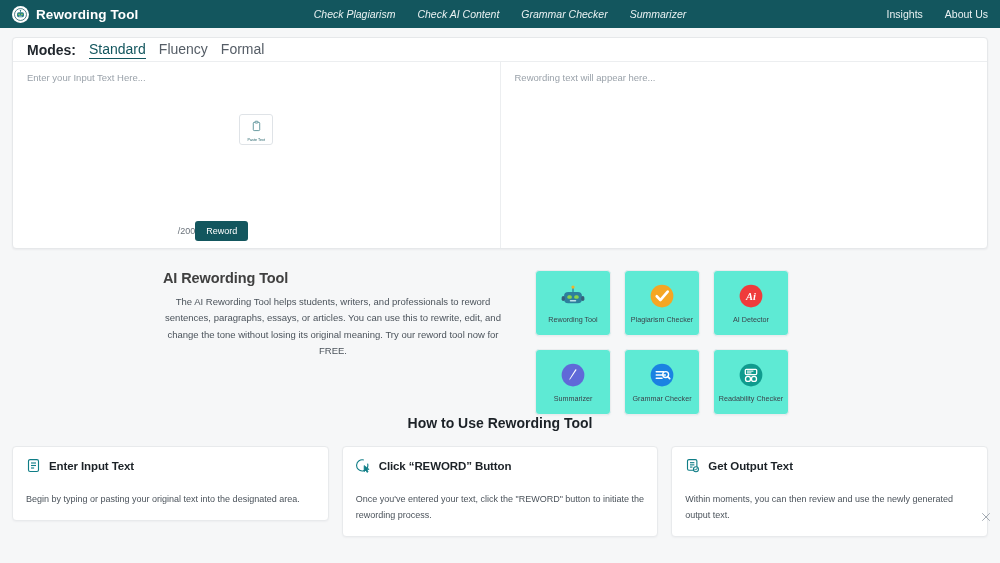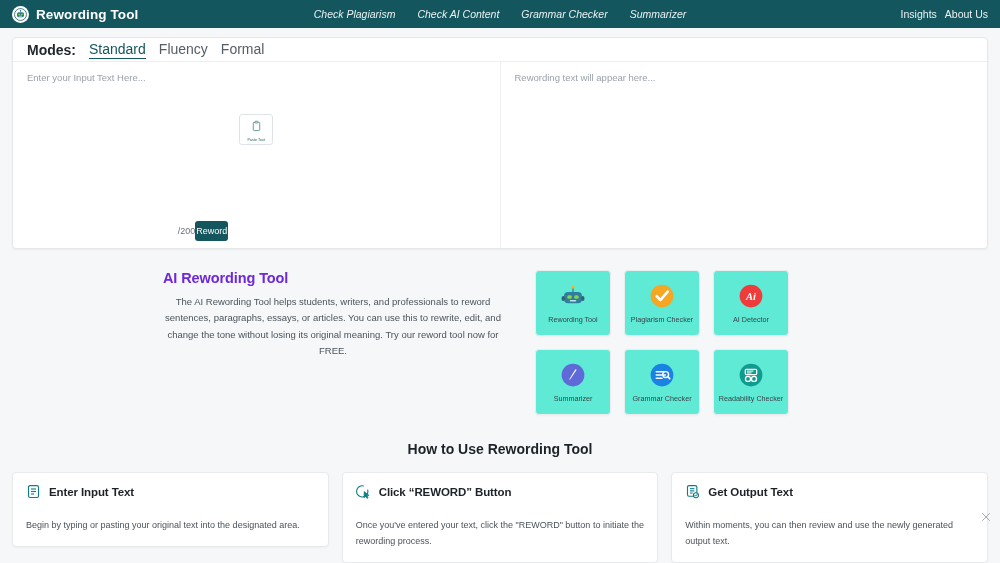--- a/index.html
+++ b/index.html
@@ -32,21 +32,21 @@
   .brand-logo svg { display:block; }
   .brand-name {
     font-size: 13.5px; font-weight: 700; letter-spacing: .1px;
     color: #ffffff; white-space: nowrap;
   }
   .nav-center {
     position: absolute; left: 50%; transform: translateX(-50%);
     display: flex; gap: 22px; align-items: flex-start; font-style: italic;
   }
   .nav-right {
-    margin-left: auto; display: flex; gap: 8px; align-items: center;
+    margin-left: auto; display: flex; gap: 22px; align-items: center;
   }
   .nav-link {
     font-size: 10.5px; color: #e9f1f2; white-space: nowrap; cursor: pointer;
   }
 
   
   .editor-card {
     margin: 9px 12px 0 12px;
     background: #ffffff;
     border: 1px solid #e6e8ea;
@@ -99,32 +99,32 @@
     height: 34px;
     display: flex; align-items: center;
     padding: 0 12px 0 18px;
   }
   .counter { font-size: 9px; color: #6b737b; }
   .reword-btn {
     margin-left: auto;
     background: #13565e; color: #ffffff;
     border: none; border-radius: 3px;
     font-size: 9px; font-family: inherit;
-    padding: 5px 1px; cursor: pointer;
+    padding: 5px 11px; cursor: pointer;
   }
 
   
   .info-section {
     display: flex;
     padding: 21px 0 0 0;
     gap: 14px;
   }
   .info-text { width: 340px; margin-left: 163px; }
   .info-title {
-    font-size: 14.5px; font-weight: 700; color: #6d28d9;
+    font-size: 14.5px; font-weight: 700; color: #404040;
     margin-bottom: 8px; letter-spacing: -.1px;
   }
   .info-body { font-size: 9.5px; line-height: 1.72; color: #4b535b; text-align: center; }
 
   .tool-grid {
     margin-left: 18px;
     display: grid;
     grid-template-columns: repeat(3, 76px);
     grid-auto-rows: 66px;
     gap: 13px;
@@ -138,21 +138,20 @@
     align-items: center; justify-content: center; gap: 7px;
     cursor: pointer;
   }
   .tool-icon { width: 26px; height: 26px; display: block; }
   .tool-label { font-size: 7.2px; color: #3b434b; text-align: center; line-height: 1; }
 
   
   .howto-title {
     text-align: center;
     font-size: 14px; font-weight: 700; color: #1c2227;
-    margin-top: 26px;
   }
   .steps {
     display: flex;
     gap: 13px;
     padding: 15px 12px 0 12px;
     align-items: flex-start;
   }
   .step-card {
     background: #ffffff;
     border: 1px solid #e8eaec;

